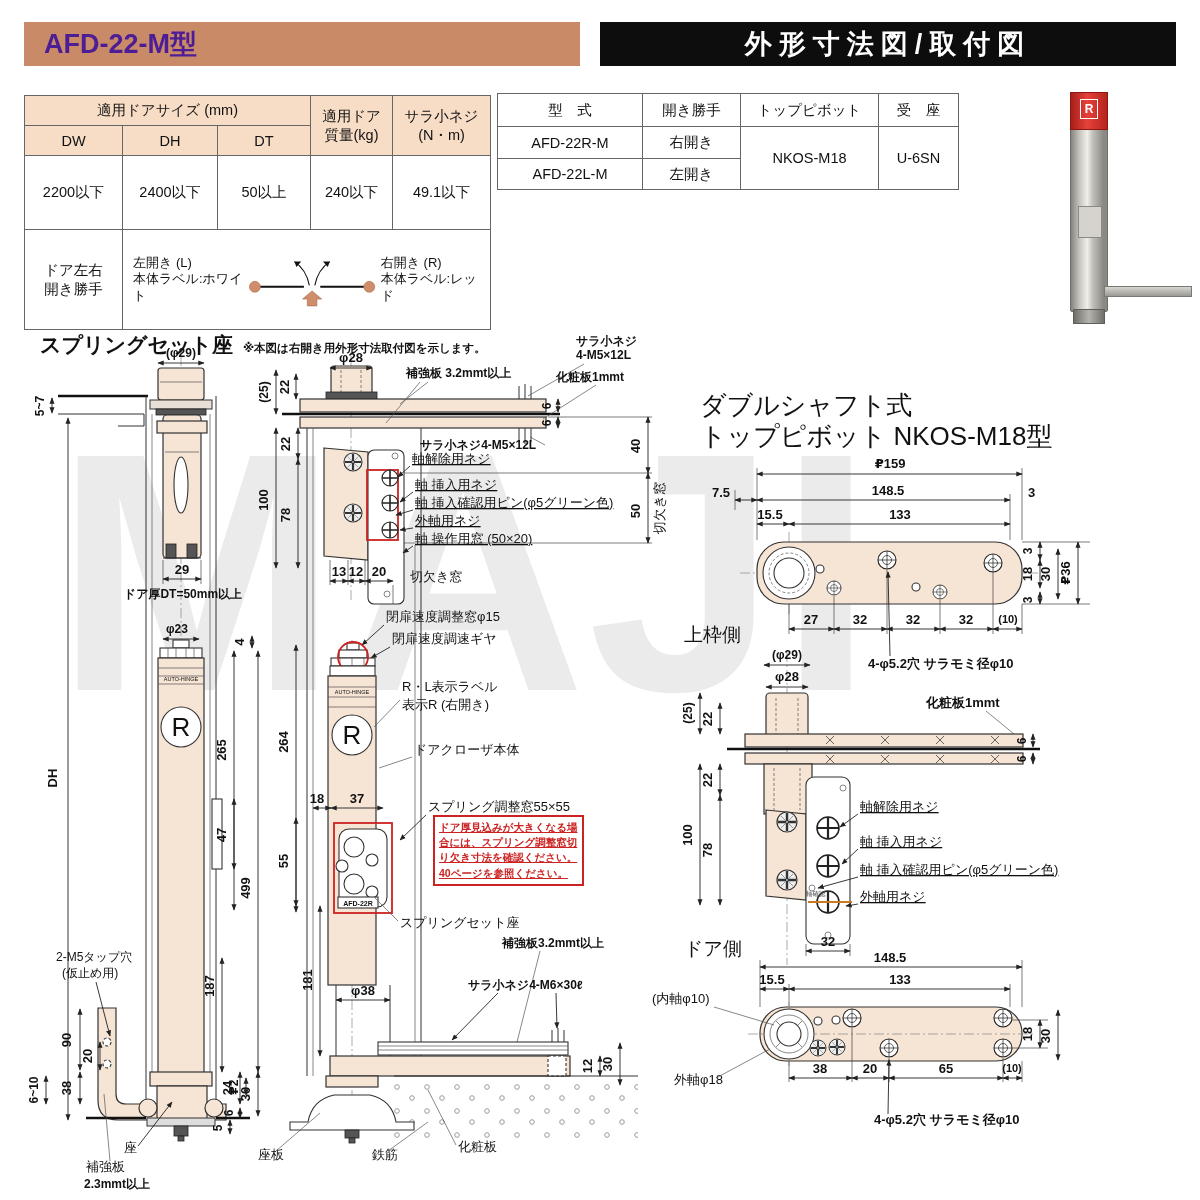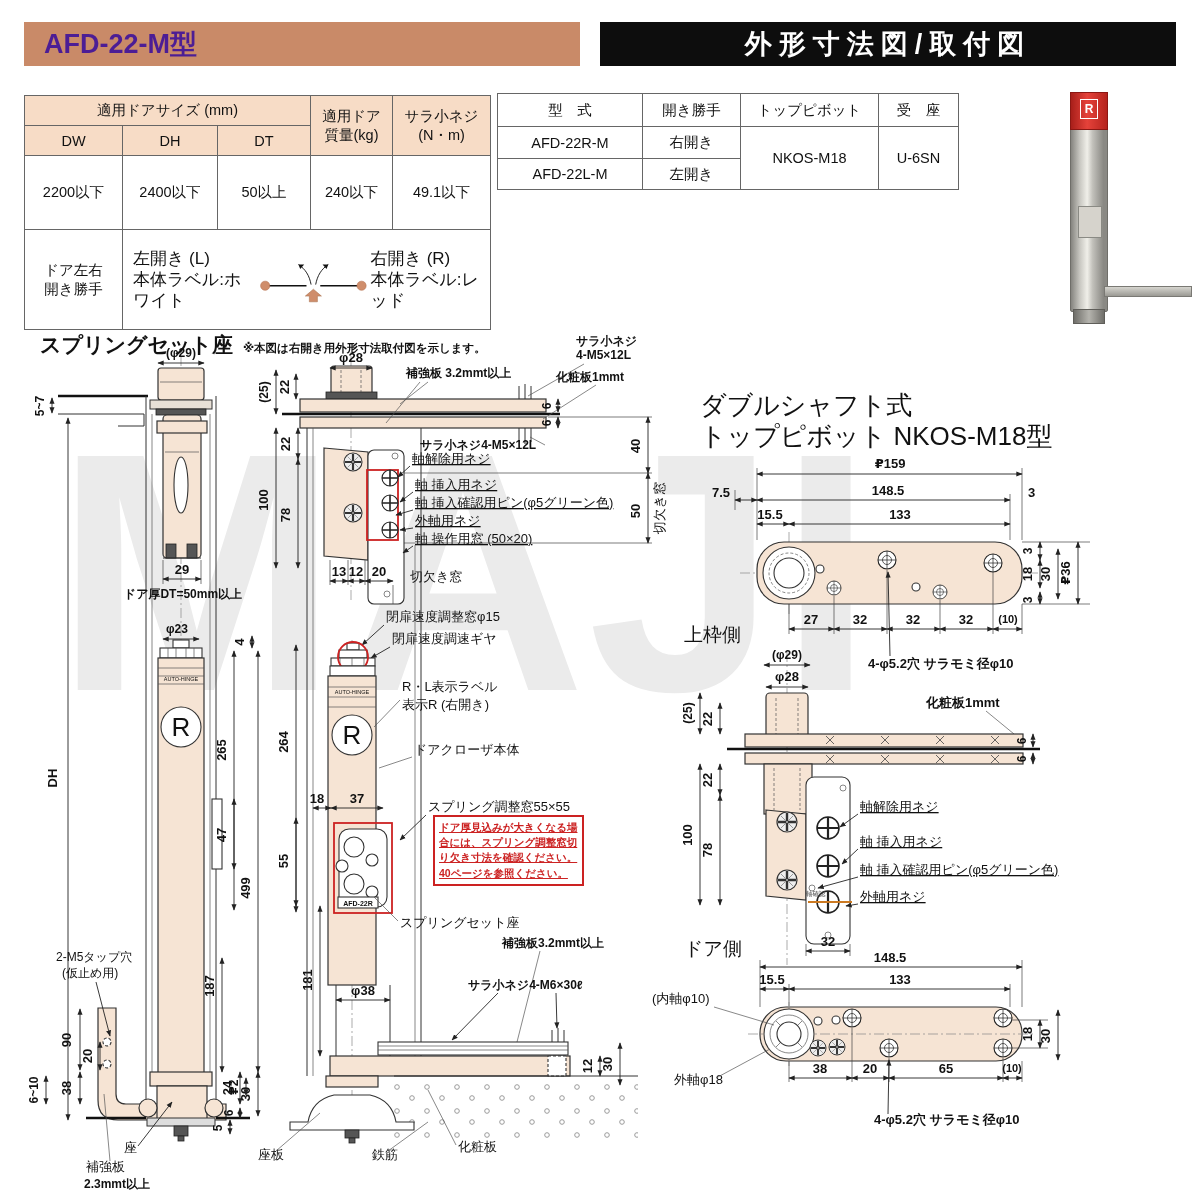--- a/index.html
+++ b/index.html
@@ -8,21 +8,21 @@
   .abs{position:absolute;}
   .banner-left{left:24px;top:22px;width:556px;height:44px;background:#c98a68;color:#4c1d95;
        font-size:27px;font-weight:bold;line-height:44px;padding-left:20px;box-sizing:border-box;z-index:2;}
   .banner-right{left:600px;top:22px;width:576px;height:44px;background:#0d0d0d;color:#fff;
        font-size:27px;font-weight:bold;text-align:center;line-height:44px;letter-spacing:7px;z-index:2;}
   table.tbl{position:absolute;border-collapse:collapse;table-layout:fixed;z-index:2;background:#ec4899;}
   .tbl th,.tbl td{border:1px solid #666;font-size:14.5px;font-weight:normal;text-align:center;padding:0;color:#111;}
   .tbl th{background:#f7dcc6;}
   .tbl td{background:#fff;}
   .pre{white-space:pre-line;line-height:1.25;}
-  .hand-cell{display:flex;align-items:center;padding:0 10px;font-size:17px;line-height:1.5;text-align:left;}
+  .hand-cell{display:flex;align-items:center;padding:0 10px;font-size:13px;line-height:1.5;text-align:left;}
   .sec-head{left:40px;top:331px;font-size:21px;font-weight:bold;z-index:2;}
   .sec-note{font-size:11.5px;font-weight:bold;margin-left:10px;margin-top:32px;}
   .right-head{left:700px;top:390px;width:470px;font-size:26px;font-weight:normal;line-height:1.18;z-index:2;}
   .warnbox{left:433px;top:815px;width:139px;border:2px solid #cc2222;color:#cc2222;font-size:10.5px;
        font-weight:bold;line-height:1.45;padding:3px 4px;background:#fff;z-index:3;text-decoration:underline;}
   .watermark{left:55px;top:368px;font-size:340px;font-weight:bold;color:#ebebeb;letter-spacing:2px;
        line-height:1.2;z-index:0;user-select:none;}
   svg#draw{position:absolute;left:0;top:330px;width:1200px;height:870px;z-index:1;}
   svg text{font-family:"Liberation Sans","DejaVu Sans",sans-serif;fill:#111;}
   .t13{font-size:13px;font-weight:bold;} .t12{font-size:12px;font-weight:bold;} .t11{font-size:11px;font-weight:bold;}

